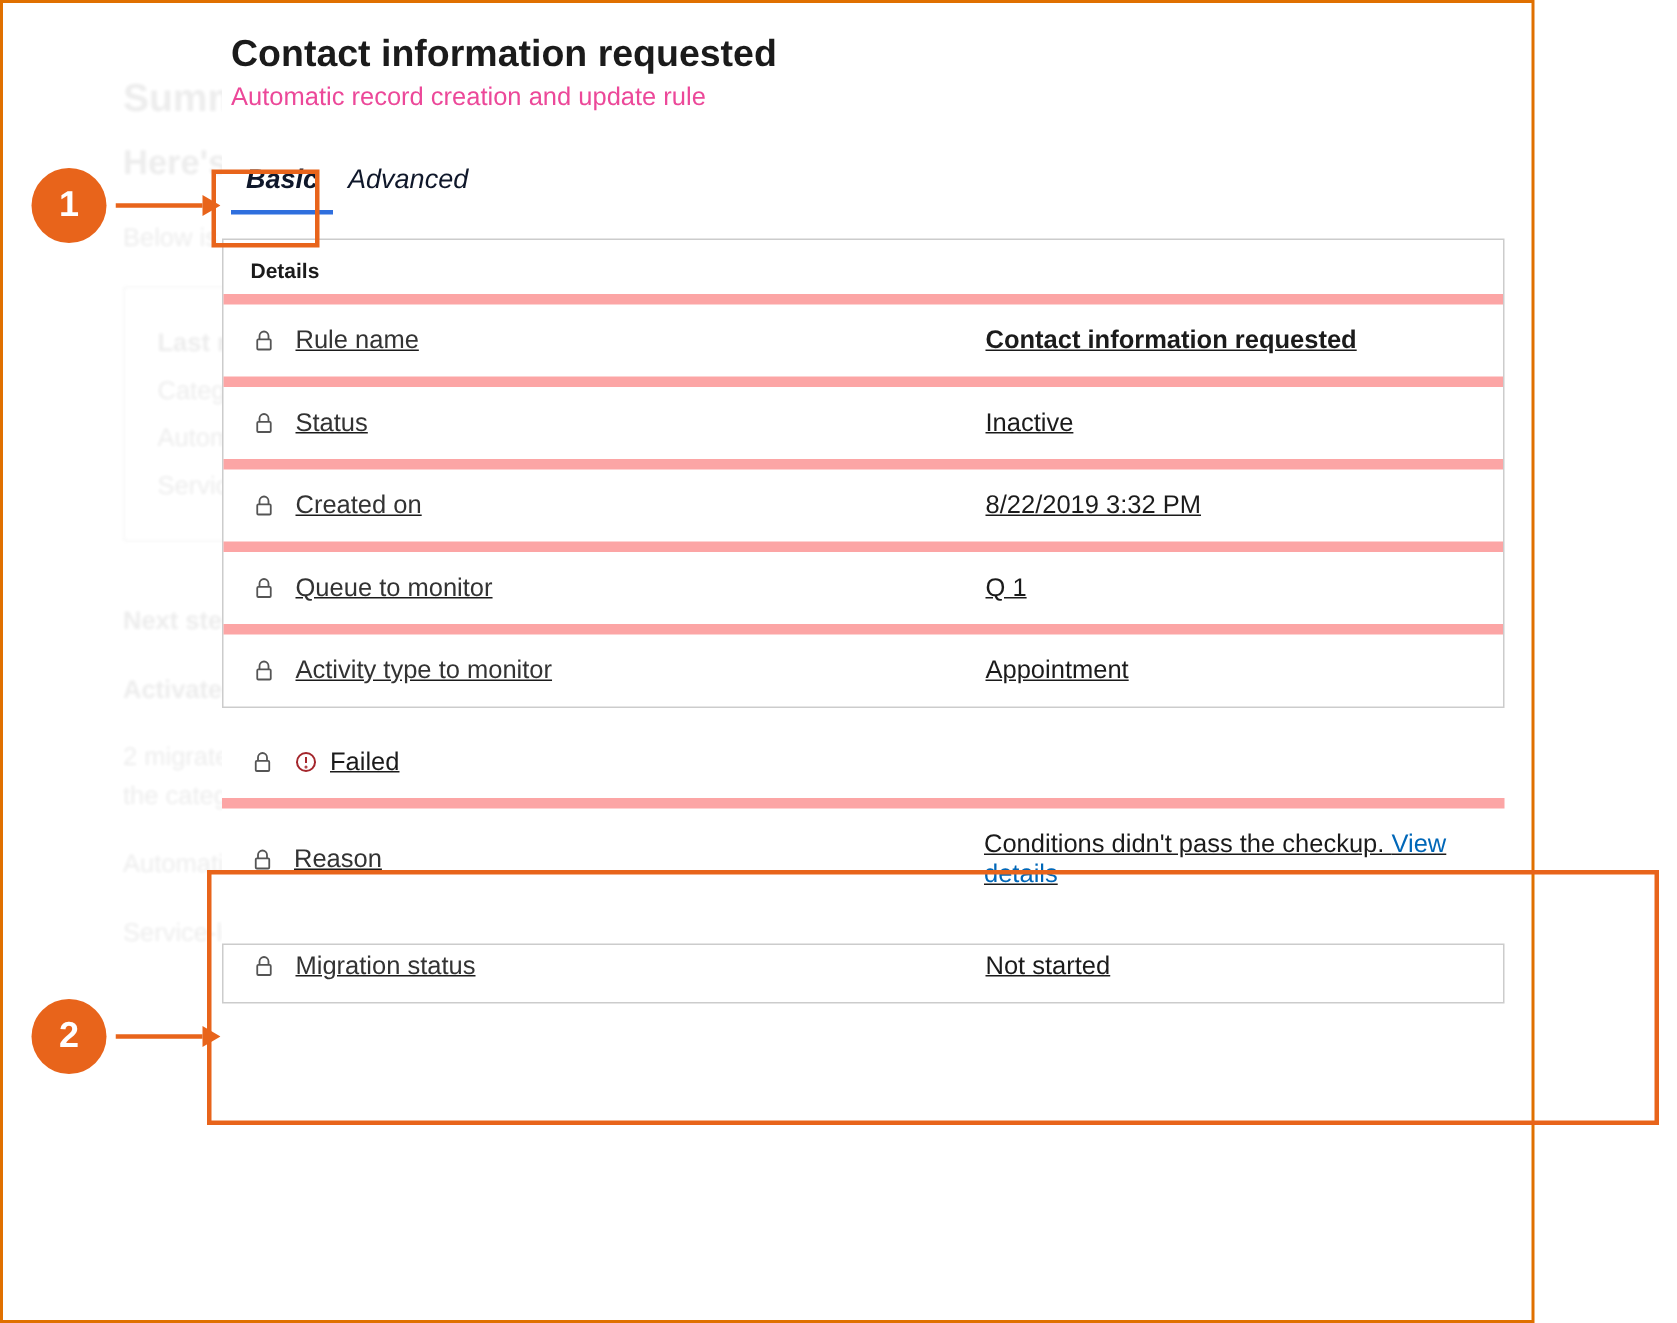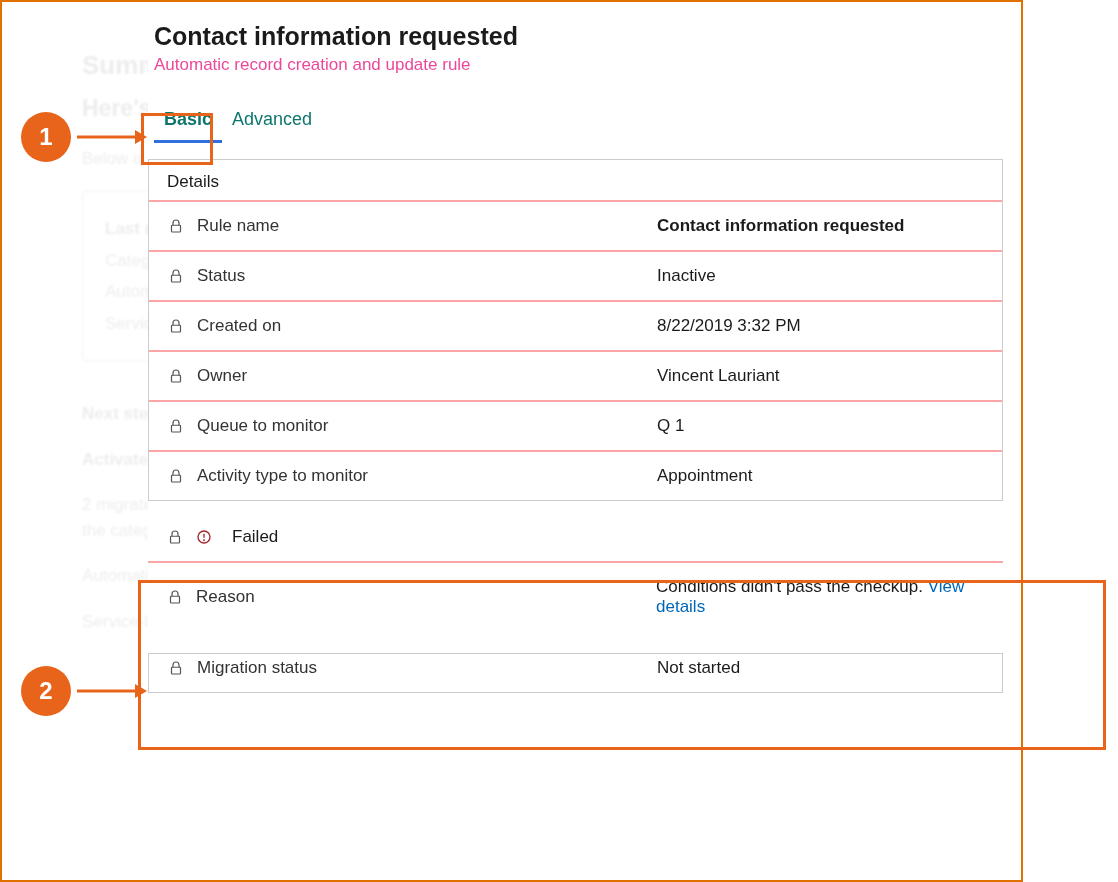--- a/index.html
+++ b/index.html
@@ -12,31 +12,31 @@
   .ghost .card{border:1px solid #888;border-radius:2px;padding:18px 22px;margin-bottom:40px;filter:blur(1px);}
   .ghost .row{display:flex;gap:40px;margin:6px 0;}
   .ghost .col1{flex:1;}
   .ghost .coln{width:80px;text-align:right;}
   
   .dialog{position:absolute;left:146px;top:0;right:18px;bottom:0;background:rgba(255,255,255,0.96);padding:20px 0 0 0;}
   .hdr{padding:0 0 0 6px;}
   .title{font-size:25px;font-weight:700;margin:0 0 4px 0;}
   .subtitle{font-size:17px;color:#ec4899;margin:0 0 28px 0;}
   .tabs{display:flex;gap:0;margin:0 0 16px 0;font-size:18px;}
-  .tab{padding:6px 10px 10px 10px;cursor:pointer;color:#0f766e;}
+  .tab{padding:6px 10px 10px 10px;cursor:pointer;color:#0f172a;font-style:italic;}
   .tab.active{font-weight:700;border-bottom:3px solid #2f6fde;}
   .section{border:1px solid #ccc;margin:0 0 22px 0;}
-  .section-hdr{font-size:17px;font-weight:400;padding:12px 18px 8px 18px;}
-  .field{display:flex;align-items:center;padding:14px 18px;border-top:2px solid #fca5a5;font-size:17px;}
+  .section-hdr{font-size:14px;font-weight:700;padding:12px 18px 8px 18px;}
+  .field{display:flex;align-items:center;padding:14px 18px;border-top:7px solid #fca5a5;font-size:17px;text-decoration:underline;}
   .section .field:first-of-type{border-top:none;padding-top:4px;}
   .field .lock{width:18px;height:18px;margin-right:12px;flex:none;color:#555;}
   .field .label{width:460px;color:#333;}
   .field .value{flex:1;color:#1b1b1b;}
   .field .value.bold{font-weight:700;}
-  .failed{color:#a4262c;display:flex;align-items:center;gap:20px;}
+  .failed{color:#a4262c;display:flex;align-items:center;gap:8px;}
   .fail-icon{width:16px;height:16px;flex:none;}
   .link{color:#0067b8;cursor:pointer;}
   
   .callout{position:absolute;display:flex;align-items:center;}
   .badge{width:50px;height:50px;border-radius:50%;background:#e8641b;color:#fff;font-size:24px;font-weight:600;display:flex;align-items:center;justify-content:center;}
   .arrow{margin-left:6px;}
   .arrow svg{display:block;}
   .c1{left:19px;top:110px;}
   .c2{left:19px;top:664px;}
   .highlight-tab{position:absolute;border:3px solid #e8641b;pointer-events:none;}
@@ -121,28 +121,20 @@
               <path d="M8 11V8a4 4 0 0 1 8 0v3"></path>
             </svg></span>
         <span class="label">Created on</span>
         <span class="value">8/22/2019 3:32 PM</span>
       </div>
       <div class="field">
         <span class="lock"><svg viewBox="0 0 24 24" fill="none" stroke="currentColor" stroke-width="1.6">
               <rect x="6" y="11" width="12" height="9" rx="1"></rect>
               <path d="M8 11V8a4 4 0 0 1 8 0v3"></path>
             </svg></span>
-        <span class="label">Owner</span>
-        <span class="value">Vincent Lauriant</span>
-      </div>
-      <div class="field">
-        <span class="lock"><svg viewBox="0 0 24 24" fill="none" stroke="currentColor" stroke-width="1.6">
-              <rect x="6" y="11" width="12" height="9" rx="1"></rect>
-              <path d="M8 11V8a4 4 0 0 1 8 0v3"></path>
-            </svg></span>
         <span class="label">Queue to monitor</span>
         <span class="value">Q 1</span>
       </div>
       <div class="field">
         <span class="lock"><svg viewBox="0 0 24 24" fill="none" stroke="currentColor" stroke-width="1.6">
               <rect x="6" y="11" width="12" height="9" rx="1"></rect>
               <path d="M8 11V8a4 4 0 0 1 8 0v3"></path>
             </svg></span>
         <span class="label">Activity type to monitor</span>
         <span class="value">Appointment</span>

